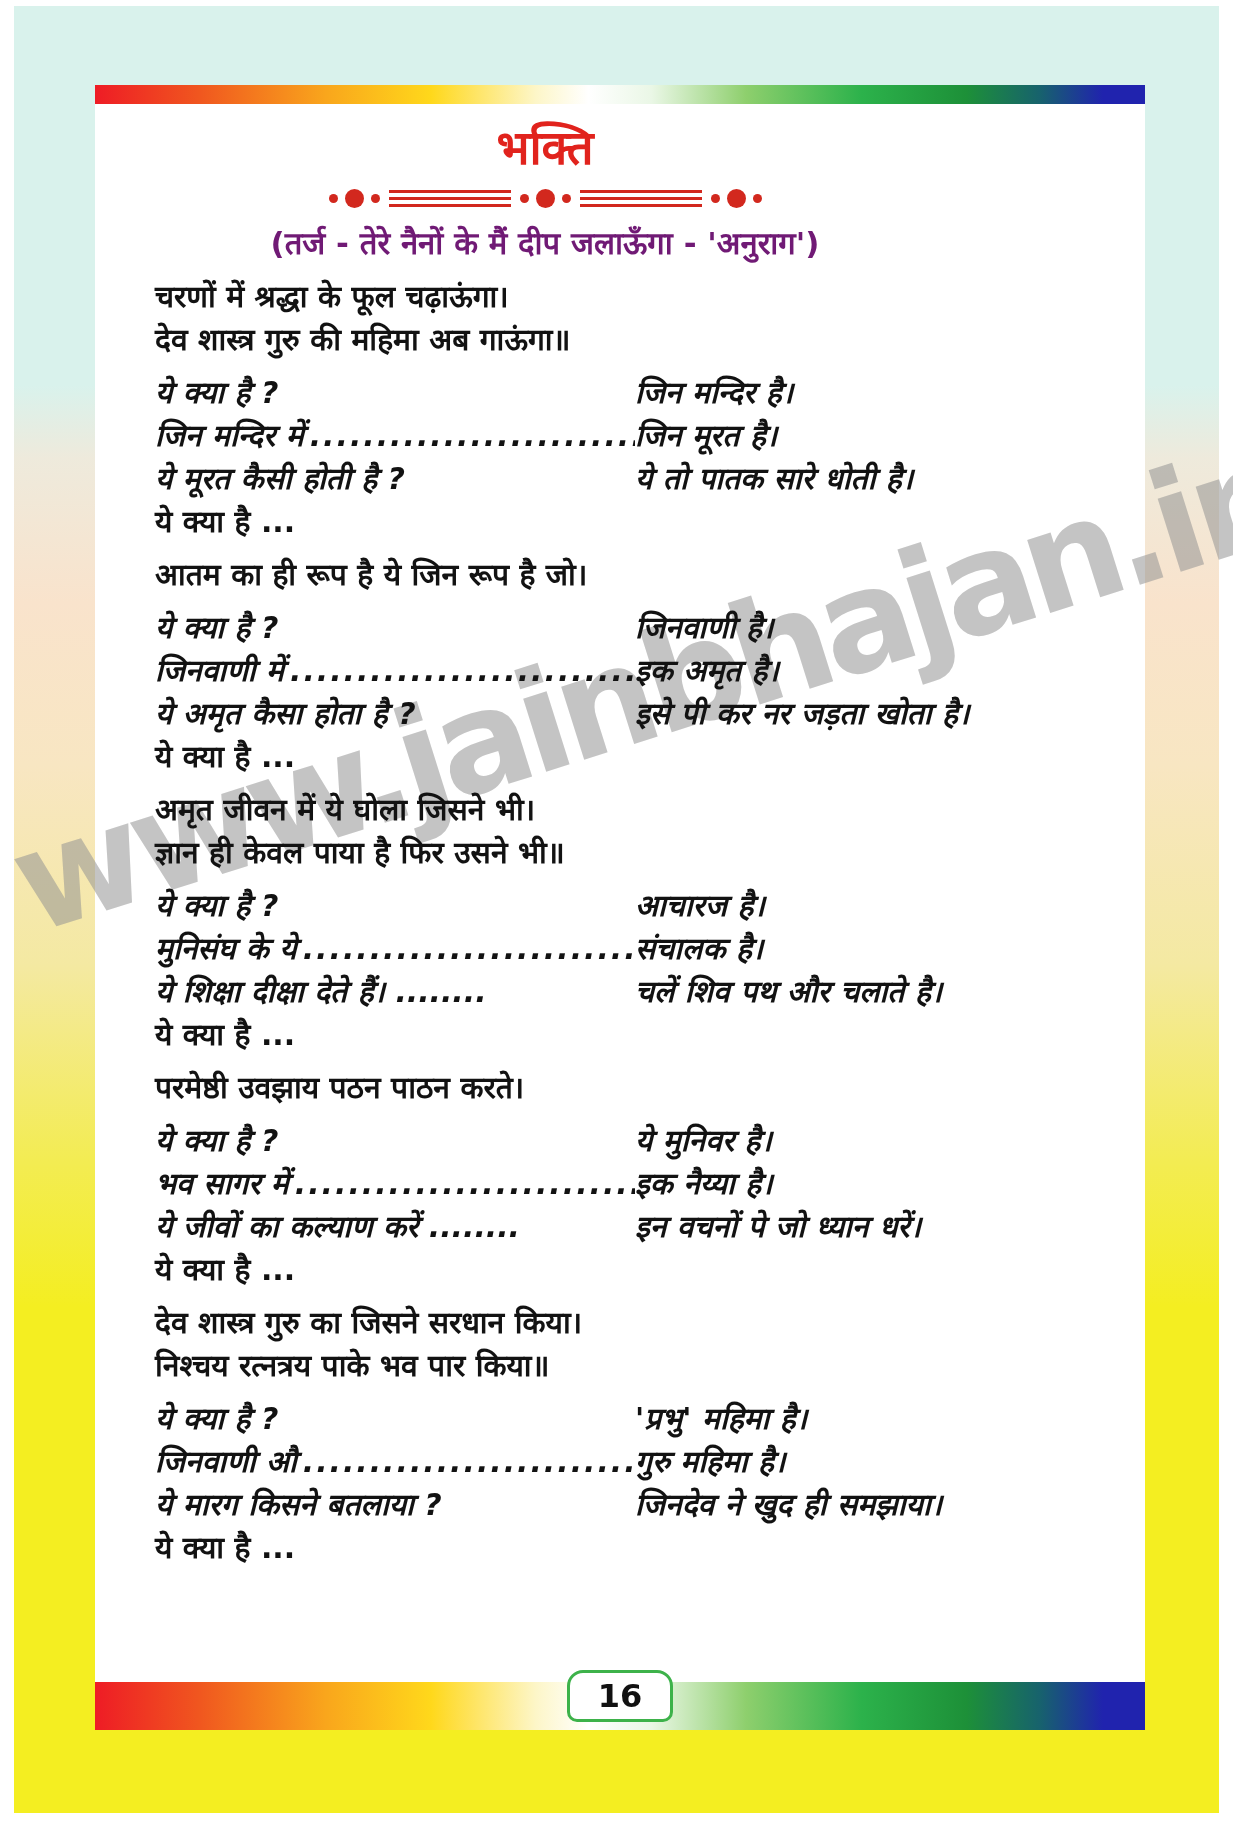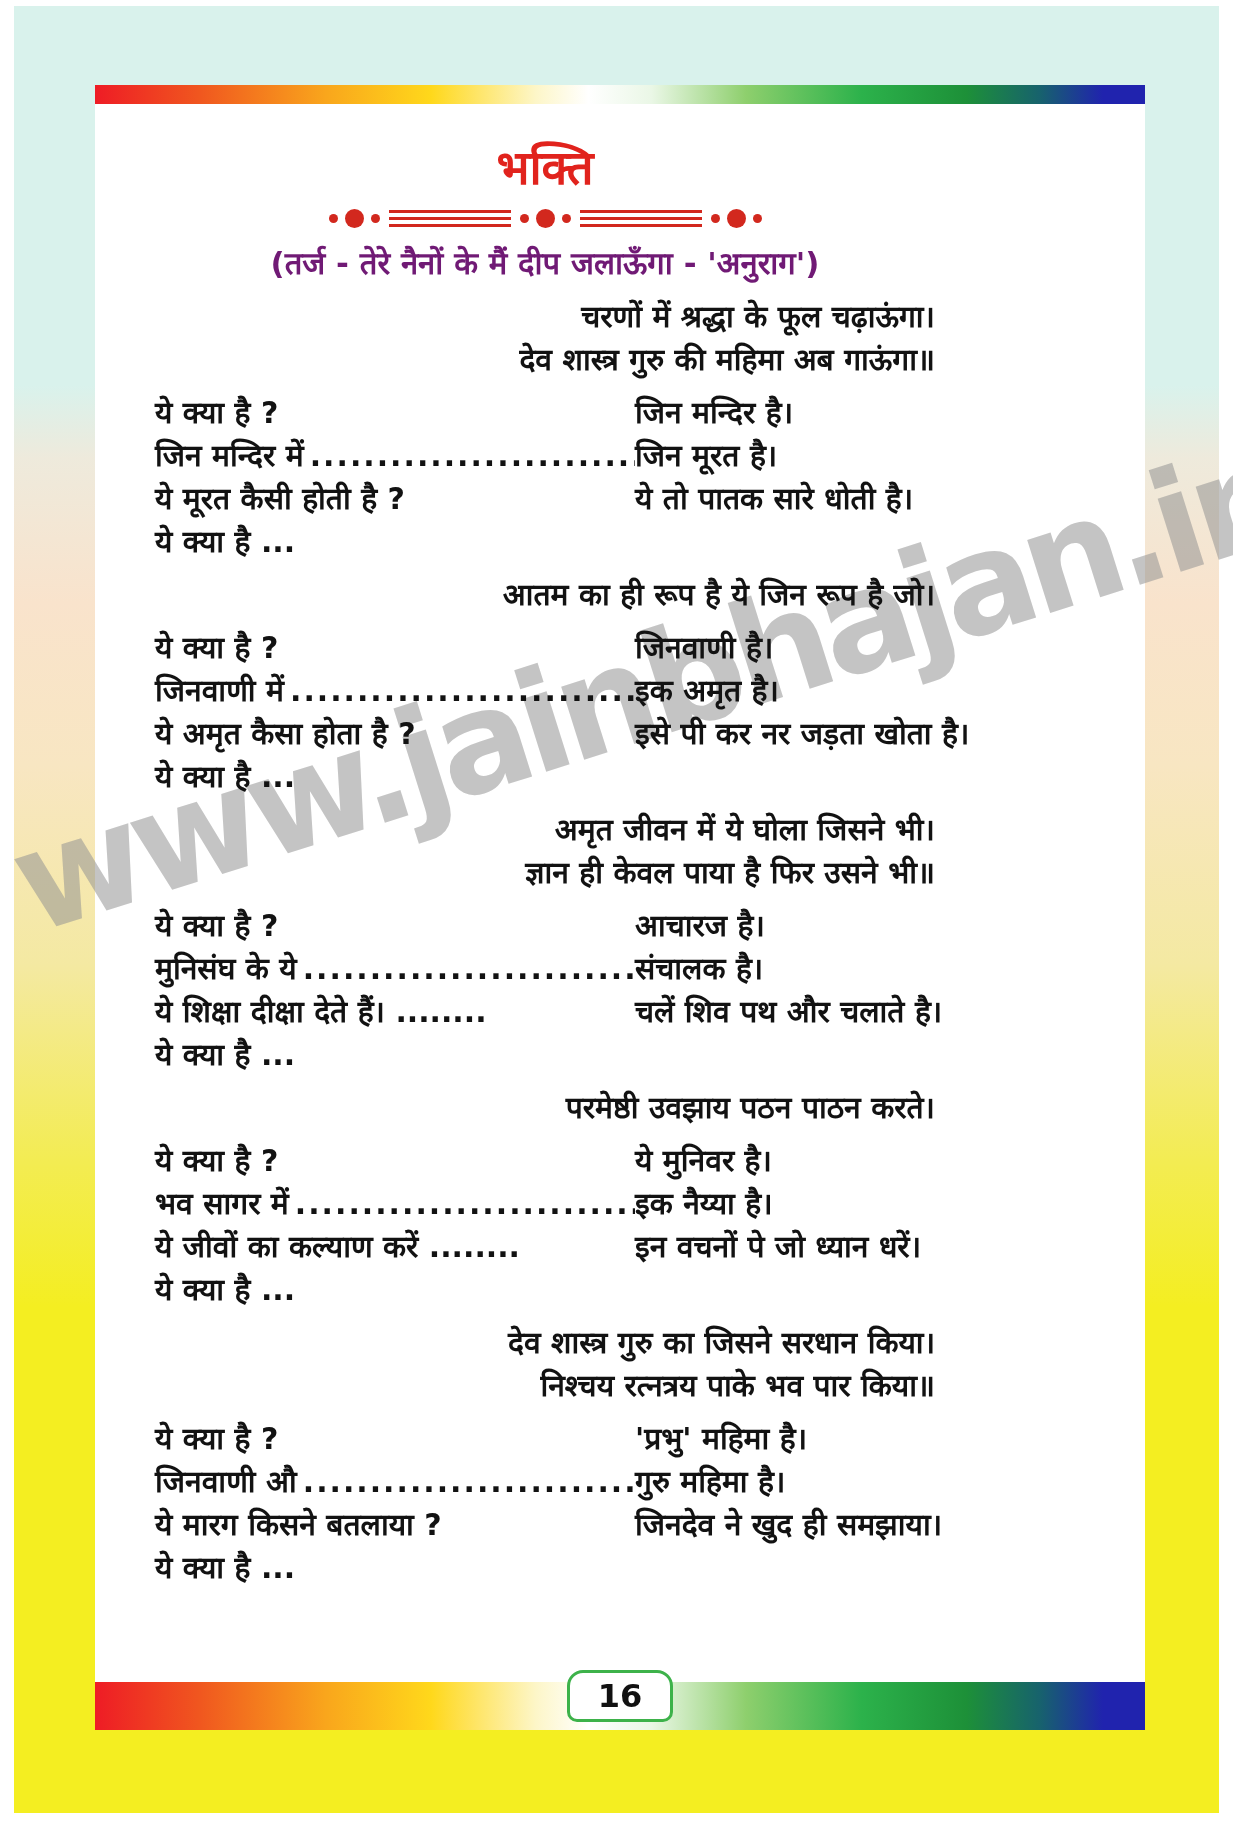--- a/index.html
+++ b/index.html
@@ -19,21 +19,21 @@
       #f9e3cc 33%,
       #f8e6c2 42%,
       #f4e9a2 53%,
       #f3ec52 64%,
       #f4ee21 72%, #f4ee21 100%);
   }
   
   .card {
     position:absolute; left:95px; top:85px; width:1050px; height:1645px;
     background:#ffffff;
-    display:flex; flex-direction:column;gap:20px;
+    display:flex; flex-direction:column;
   }
   .rainbow {
     width:100%; flex:0 0 auto;
     background:linear-gradient(90deg,
       #ee1c25 0%, #f0571f 10%, #f9a61c 22%, #ffd81b 32%,
       #fdf6c8 42%, #ffffff 47%, #eaf7e6 53%,
       #8ecf6d 62%, #2cb24b 73%, #1d9038 83%,
       #17626d 90%, #2023ae 96%, #2023ae 100%);
   }
   .rainbow.top { height:19px; }
@@ -63,24 +63,24 @@
   }
   .tarz {
     margin-top:14px; font-size:31px; font-weight:bold; color:#701a75;
     line-height:44px;
   }
   .song { margin-top:4px; }
   .line {
     font-size:30px; font-weight:bold; color:#121212; line-height:43px;
     white-space:nowrap;
   }
-  .line.center { width:780px; text-align:right; }
+  .line.center { width:780px; text-align:left; }
   .line.right { text-align:left; }
   .line.gap { margin-top:10px; }
-  .line.qa { display:flex; align-items:flex-start; }
+  .line.qa { display:flex; align-items:flex-start;font-style:italic; }
   .q { display:flex; width:480px; flex:0 0 auto; align-items:baseline; }
   .q-label { white-space:nowrap; }
   .q-dots {
     flex:1 1 auto; overflow:hidden; white-space:nowrap;
     letter-spacing:2px; padding:0 6px; font-weight:bold;
   }
   .a { white-space:nowrap; }
   
   .watermark {
     position:absolute; left:18px; top:806px; z-index:1;

